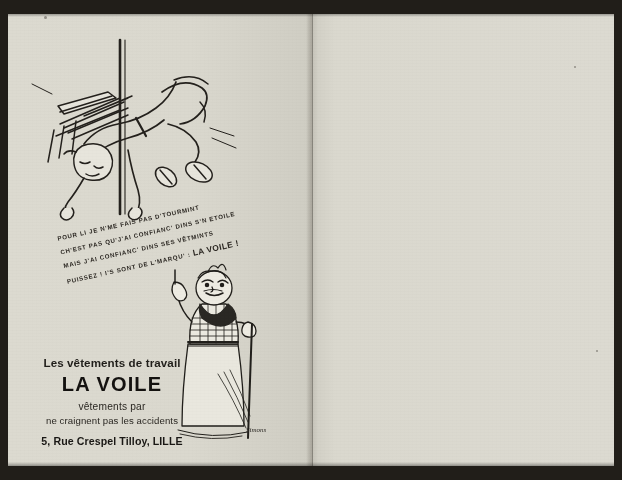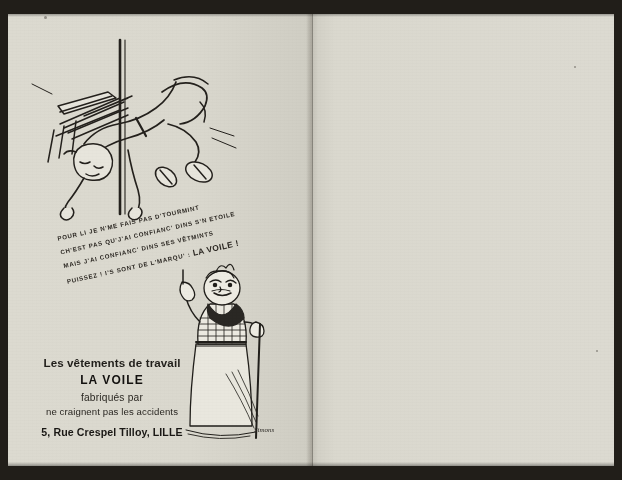--- a/index.html
+++ b/index.html
@@ -46,26 +46,26 @@
     position:absolute;left:48px;top:218px;width:215px;height:92px;
     transform:rotate(-12.5deg);transform-origin:left top;
   }
   .slogan div{
     font-size:6.1px;font-weight:700;letter-spacing:.75px;
     color:#2c2823;line-height:14.2px;white-space:nowrap;
     font-family:"Liberation Sans", sans-serif;
   }
   .slogan .brand{font-size:8.3px;letter-spacing:.4px;}
 
-  .lady{position:absolute;left:168px;top:246px;width:104px;height:186px;text-align:center;}
+  .lady{position:absolute;left:160px;top:246px;width:104px;height:186px;text-align:center;}
   .lady svg{width:100%;height:100%;}
 
   .ad{position:absolute;left:10px;top:342px;width:188px;text-align:center;}
   .ad .l1{font-size:11.6px;font-weight:700;color:#211f1b;letter-spacing:.1px;}
-  .ad .l2{font-size:12px;font-weight:700;color:#141210;letter-spacing:1.1px;margin-top:4px;}
+  .ad .l2{font-size:20px;font-weight:700;color:#141210;letter-spacing:1.1px;margin-top:4px;}
   .ad .l3{font-size:10.2px;color:#2b2823;margin-top:5px;letter-spacing:.2px;}
   .ad .l4{font-size:28.5px;font-weight:700;color:#0d0c0a;letter-spacing:.6px;margin-top:1px;line-height:30px;}
   .ad .l5{font-size:9.6px;color:#2b2823;margin-top:3px;letter-spacing:.1px;text-align:center;}
   .ad .l6{font-size:10.6px;font-weight:700;color:#1a1815;margin-top:9px;letter-spacing:.1px;}
 
   
   .edge-shadow-top{
     position:absolute;left:8px;top:14px;width:606px;height:3px;
     background:linear-gradient(180deg,rgba(0,0,0,.30),rgba(0,0,0,0));
   }
@@ -184,21 +184,21 @@
             <path d="M10 170 Q44 180 80 172" stroke-width="1"></path>
             <path d="M12 174 Q44 182 74 176" stroke-width=".9"></path>
           </g>
           <text x="78" y="172" font-family="Liberation Serif, serif" font-size="7" font-style="italic" fill="#2b2824">Simons</text>
         </svg>
       </div>
 
       <div class="ad">
         <div class="l1">Les vêtements de travail</div>
         <div class="l2">LA VOILE</div>
-        <div class="l3">fabriqués par</div>
+        <div class="l3">vêtements par</div>
         <div class="l5">ne craignent pas les accidents</div>
         <div class="l6">5, Rue Crespel Tilloy, LILLE</div>
       </div>
     </div>
 
     <div class="page page-right">
       
 
       
 

